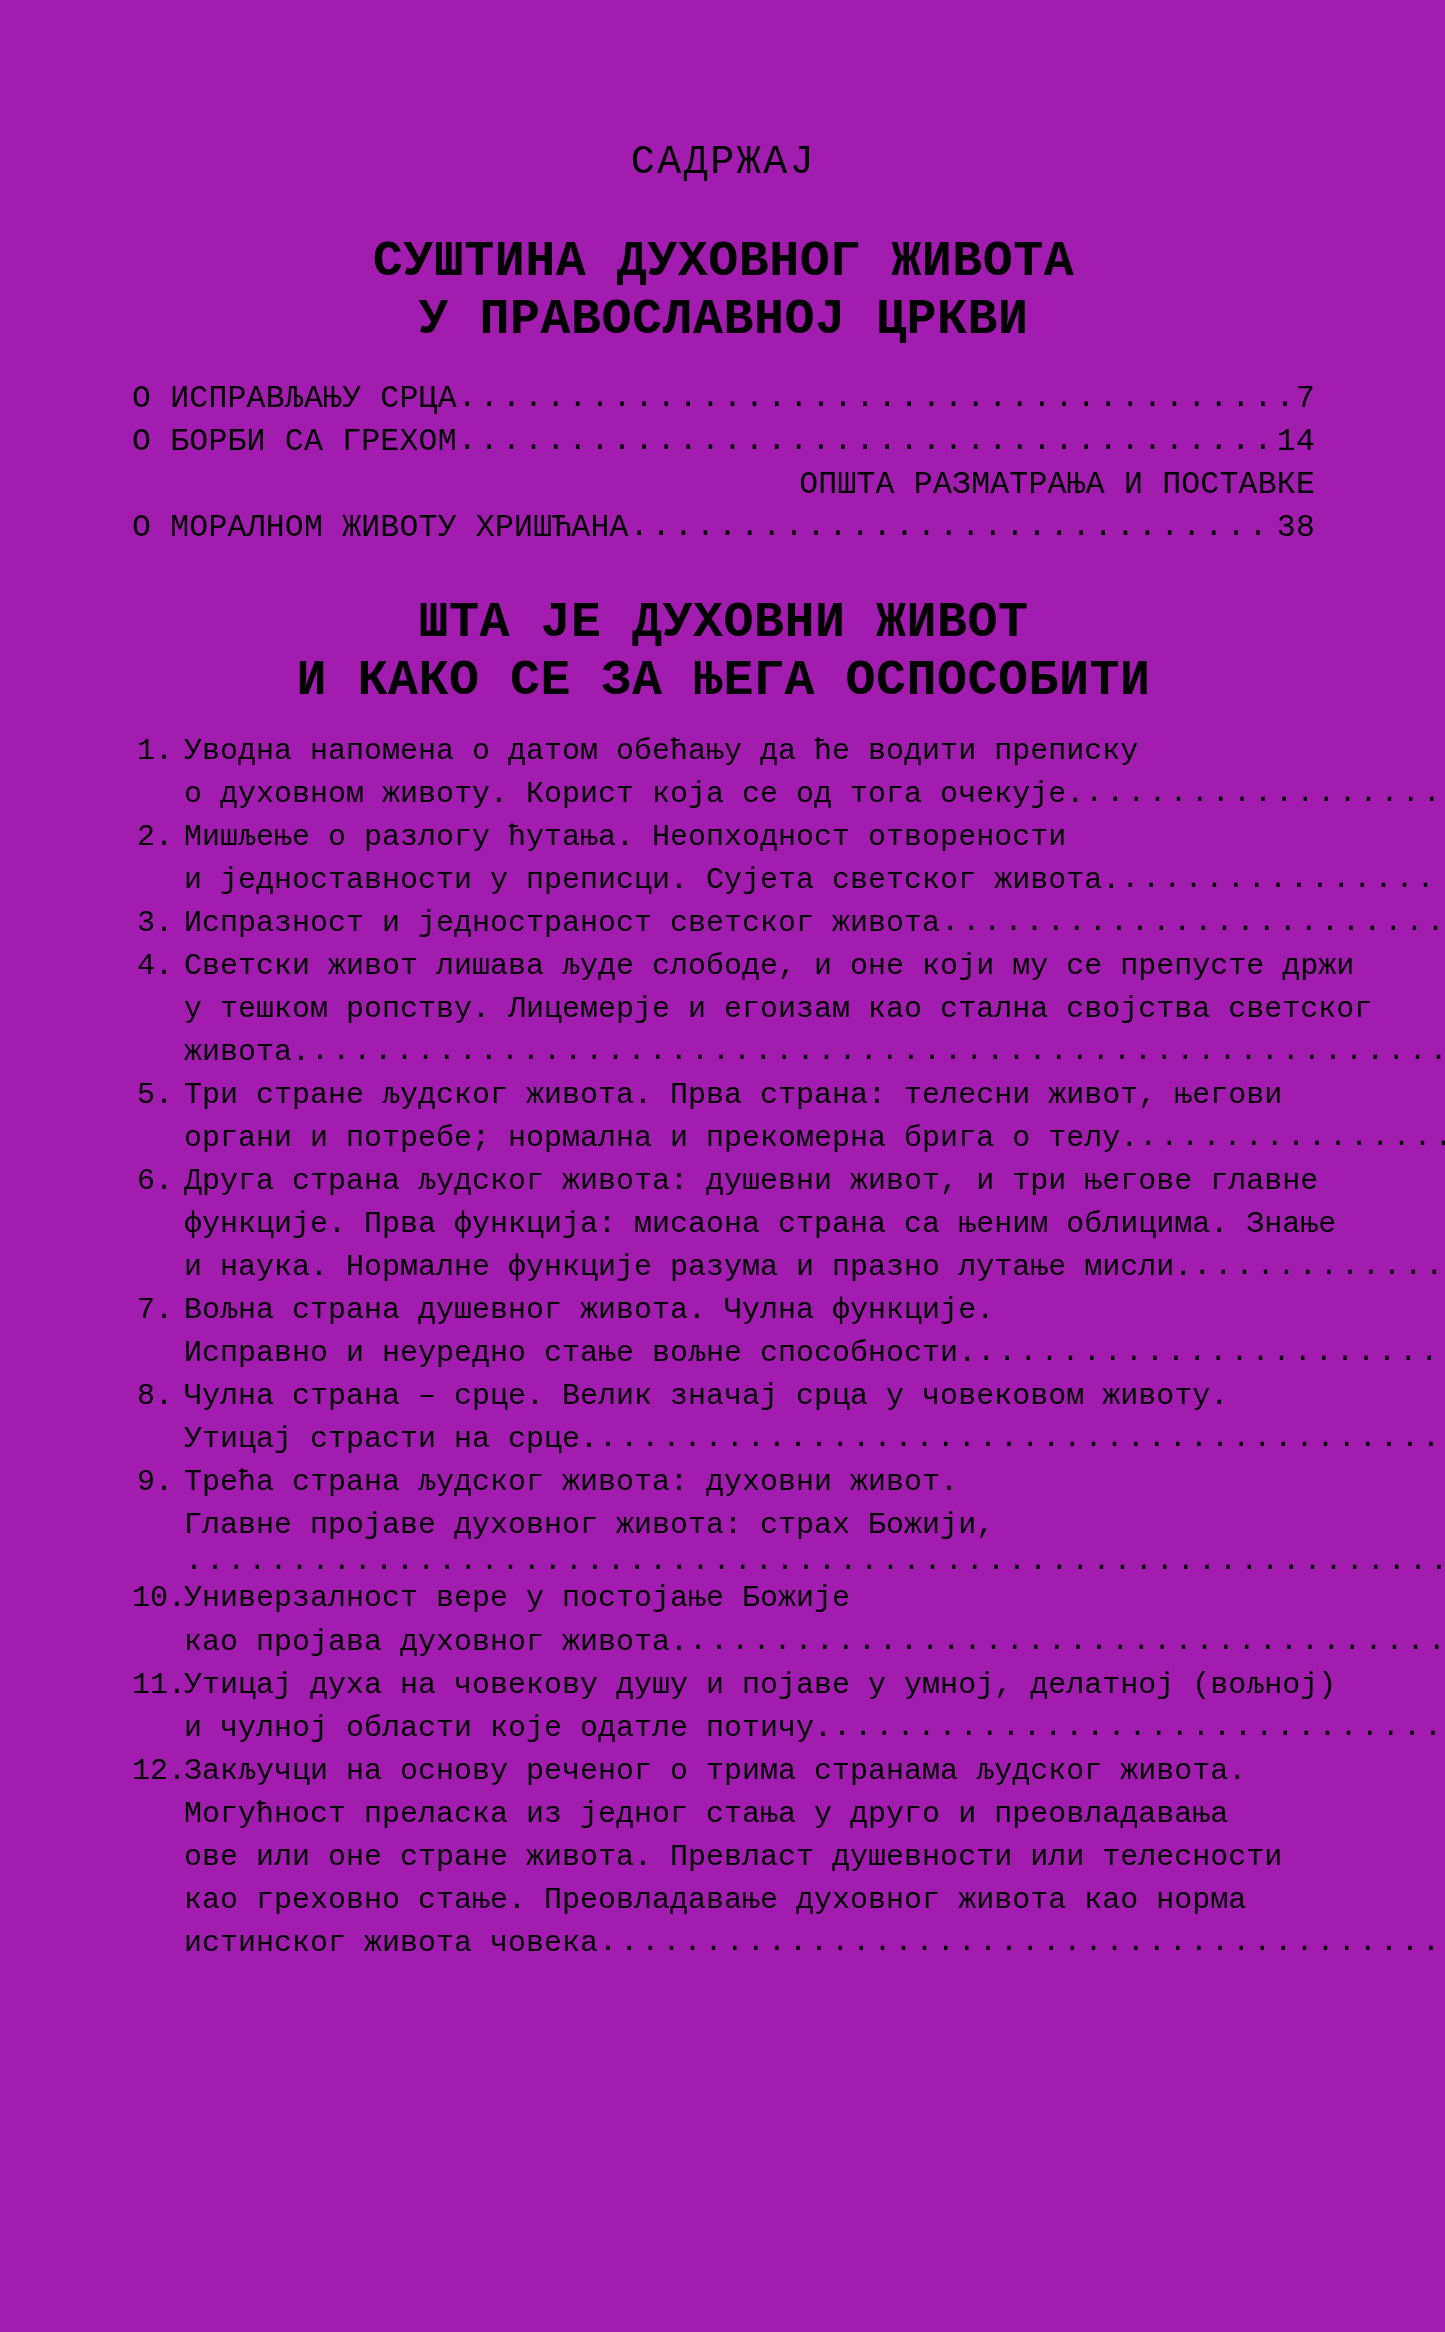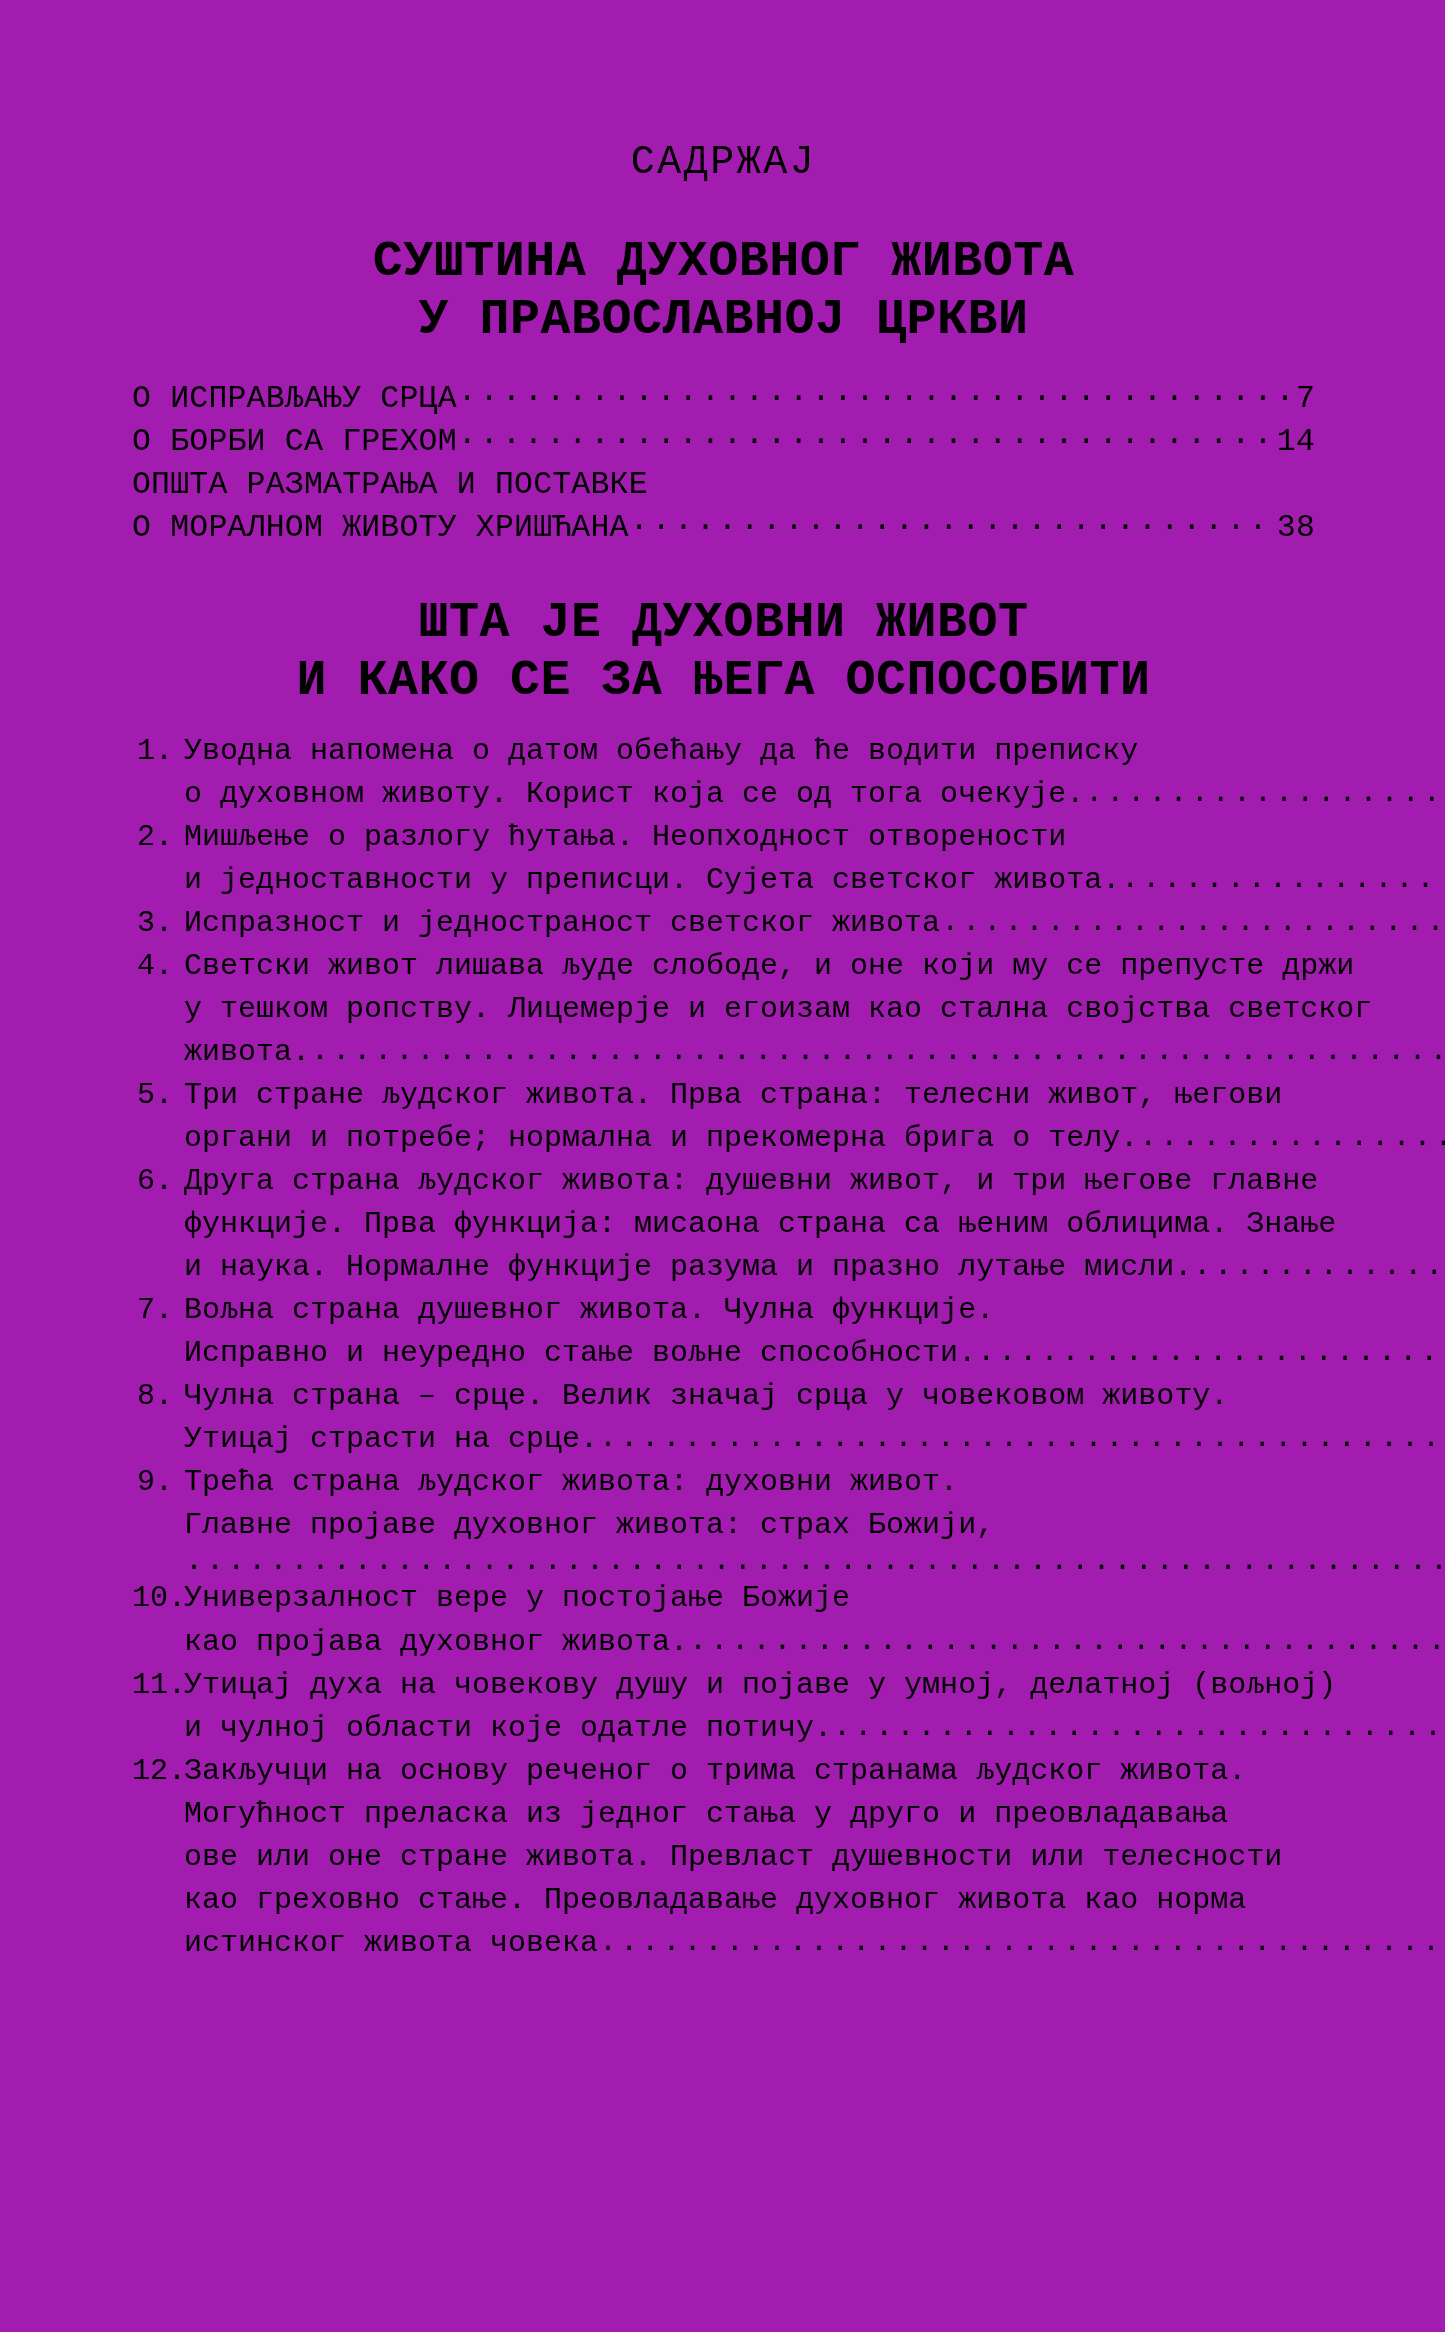--- a/index.html
+++ b/index.html
@@ -52,25 +52,25 @@
   .entry-block { margin-top: 28px; }
 
   .simple-entry {
     font-size: 31.5px;
     line-height: 1.37;
     letter-spacing: 0.2px;
     position: relative;
   }
   .simple-entry .se-row {
     display: flex;
-    align-items: flex-start;
+    align-items: center;
     width: 100%;
   }
   .simple-entry .se-text { white-space: nowrap; }
-  .simple-entry .se-plain { white-space: nowrap; display: block; }
+  .simple-entry .se-plain { white-space: nowrap; display: block; text-align: right; }
   .leader {
     flex: 1 1 auto;
     min-width: 8px;
     overflow: hidden;
     white-space: nowrap;
     margin: 0 2px 0 1px;
     letter-spacing: 3.2px;
     font-size: 31.5px;
     line-height: 1;
     transform: translateY(-1px);

